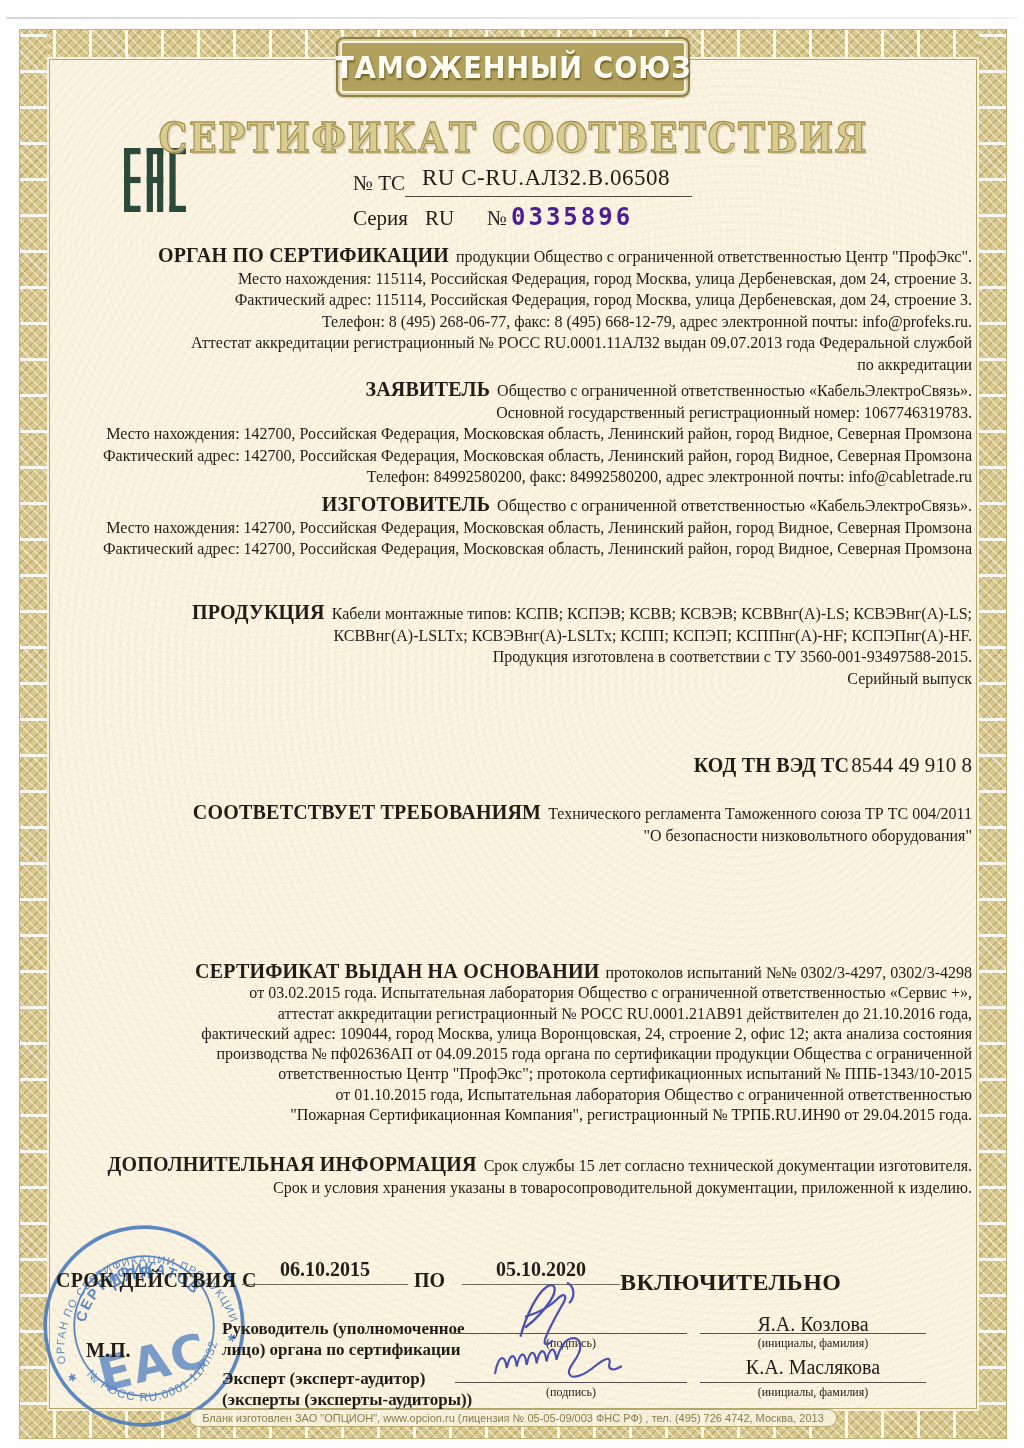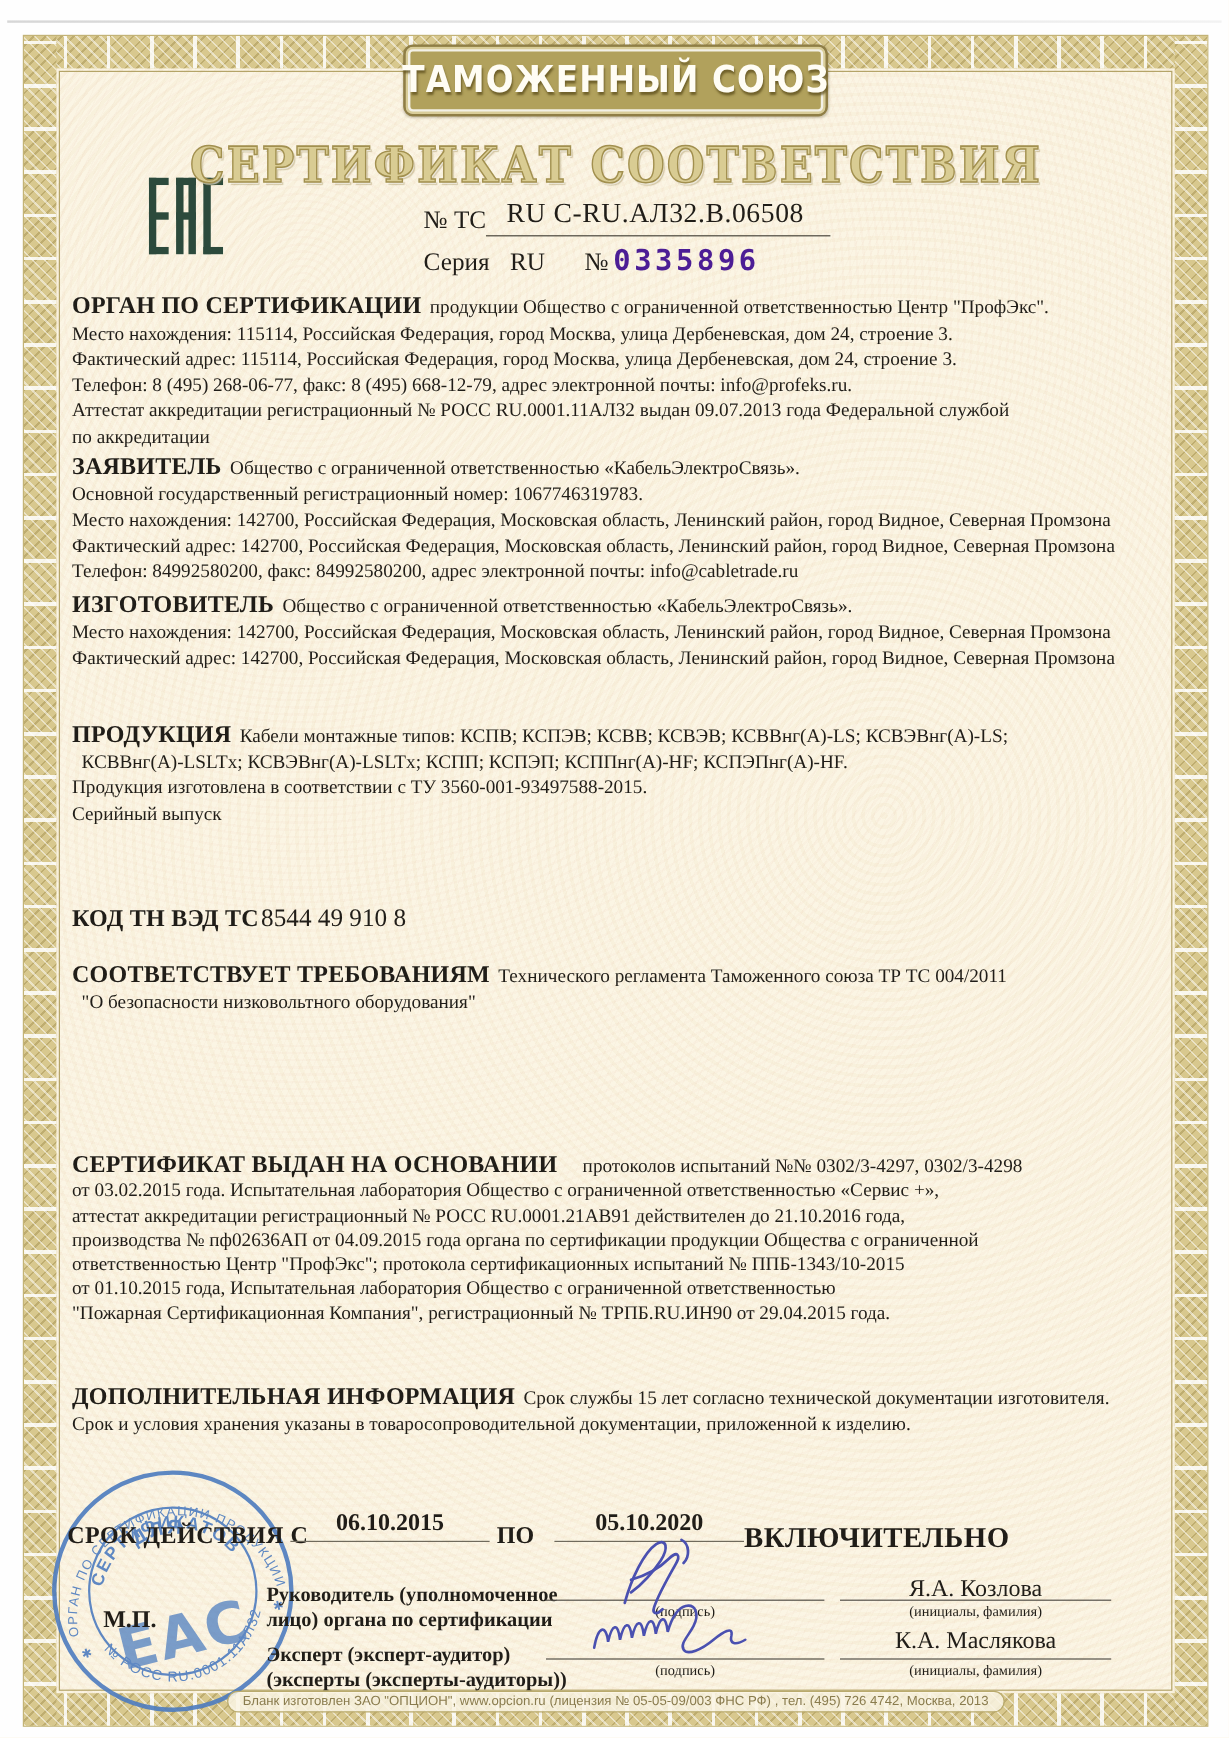--- a/index.html
+++ b/index.html
@@ -53,25 +53,25 @@
   .abs{position:absolute;z-index:3;}
   .certno-label{left:333px;top:141px;font-size:21px;}
   .certno-value{left:402px;top:135px;font-size:23px;letter-spacing:.5px;}
   .certno-line{left:385px;top:166px;width:287px;border-bottom:1.5px solid #4a463c;height:0;}
   .seria{left:333px;top:176px;font-size:21px;}
   .seria .ru{margin-left:17px;}
   .seria-no{left:467px;top:176px;font-size:21px;}
   .seria-number{left:491px;top:173px;font-family:"DejaVu Sans Mono", monospace;font-weight:bold;
     font-size:24px;color:#4c1d95;letter-spacing:3px;}
 
-  .sec{position:absolute;left:40px;width:912px;font-size:16px;line-height:21.5px;z-index:3;}
+  .sec{position:absolute;left:40px;width:912px;font-size:16px;line-height:21.5px;z-index:3;text-align:right;}
   .sec .line{white-space:nowrap;}
   .sec .h{font-weight:bold;font-size:20px;letter-spacing:.2px;margin-right:7px;}
   .sec.tight .h{margin-right:2px;}
-  .sec.wide .h{margin-right:21px;}
+  .sec.wide .h{margin-right:6px;}
   .sec.lh20{line-height:20.3px;}
   .sec .indent{padding-left:8px;}
   .sec .big{font-size:21px;}
 
   .val-label{left:36px;top:1239px;font-weight:bold;font-size:20px;letter-spacing:.4px;}
   .val-slot{top:1228px;text-align:center;font-size:20px;border-bottom:1px solid #6f6a5c;padding-bottom:3px;font-weight:bold;}
   .val-slot.s1{left:222px;width:166px;}
   .val-slot.s2{left:442px;width:158px;}
   .val-po{left:394px;top:1239px;font-weight:bold;font-size:20px;}
   .val-incl{left:600px;top:1239px;font-weight:bold;font-size:24px;letter-spacing:.4px;}
@@ -175,20 +175,21 @@
 
   <div class="sec" style="top:772px">
     <div class="line"><b class="h">СООТВЕТСТВУЕТ ТРЕБОВАНИЯМ</b><span>Технического регламента Таможенного союза ТР ТС 004/2011</span></div>
     <div class="line indent">"О безопасности низковольтного оборудования"</div>
   </div>
 
   <div class="sec wide lh20" style="top:931px">
     <div class="line"><b class="h">СЕРТИФИКАТ ВЫДАН НА ОСНОВАНИИ</b><span>протоколов испытаний №№ 0302/3-4297, 0302/3-4298</span></div>
     <div class="line">от 03.02.2015 года. Испытательная лаборатория Общество с ограниченной ответственностью «Сервис +»,</div>
     <div class="line">аттестат аккредитации регистрационный № РОСС RU.0001.21АВ91 действителен до 21.10.2016 года,</div>
+    <div class="line">фактический адрес: 109044, город Москва, улица Воронцовская, 24, строение 2, офис 12; акта анализа состояния</div>
     <div class="line">производства № пф02636АП от 04.09.2015 года органа по сертификации продукции Общества с ограниченной</div>
     <div class="line">ответственностью Центр "ПрофЭкс"; протокола сертификационных испытаний № ППБ-1343/10-2015</div>
     <div class="line">от 01.10.2015 года, Испытательная лаборатория Общество с ограниченной ответственностью</div>
     <div class="line">"Пожарная Сертификационная Компания", регистрационный № ТРПБ.RU.ИН90 от 29.04.2015 года.</div>
   </div>
 
   <div class="sec" style="top:1124px">
     <div class="line"><b class="h">ДОПОЛНИТЕЛЬНАЯ ИНФОРМАЦИЯ</b><span>Срок службы 15 лет согласно технической документации изготовителя.</span></div>
     <div class="line">Срок и условия хранения указаны в товаросопроводительной документации, приложенной к изделию.</div>
   </div>

